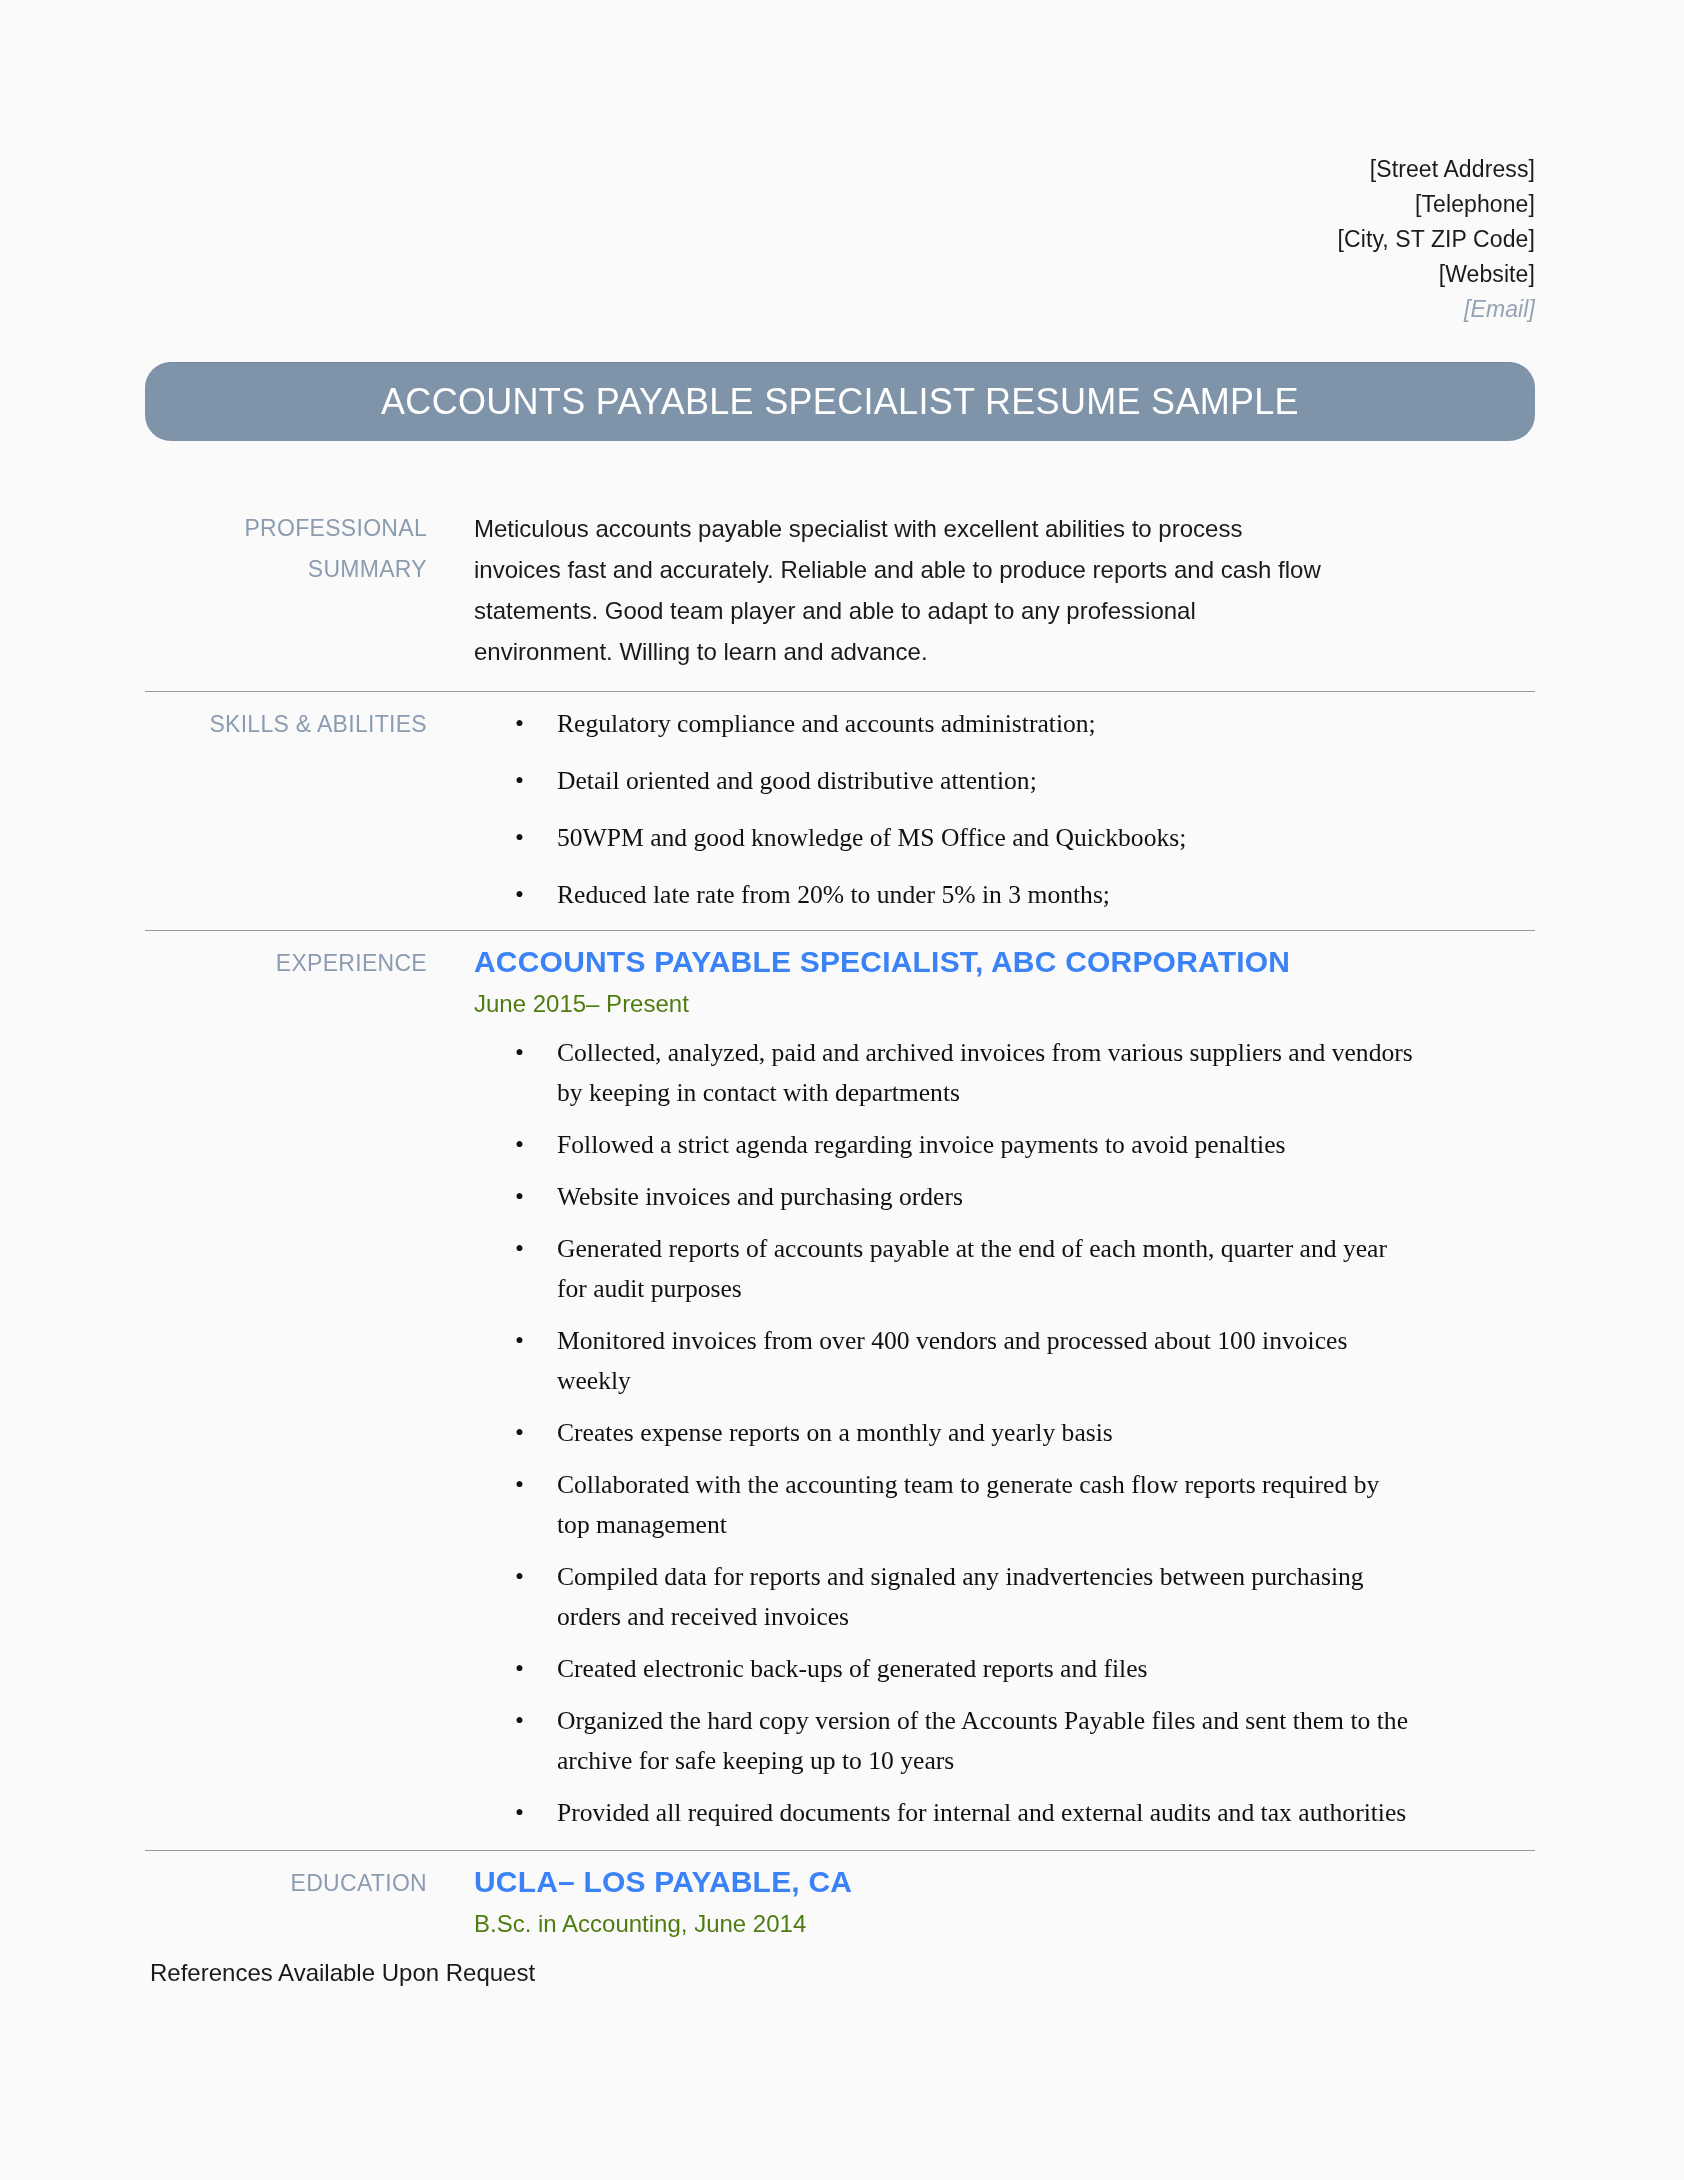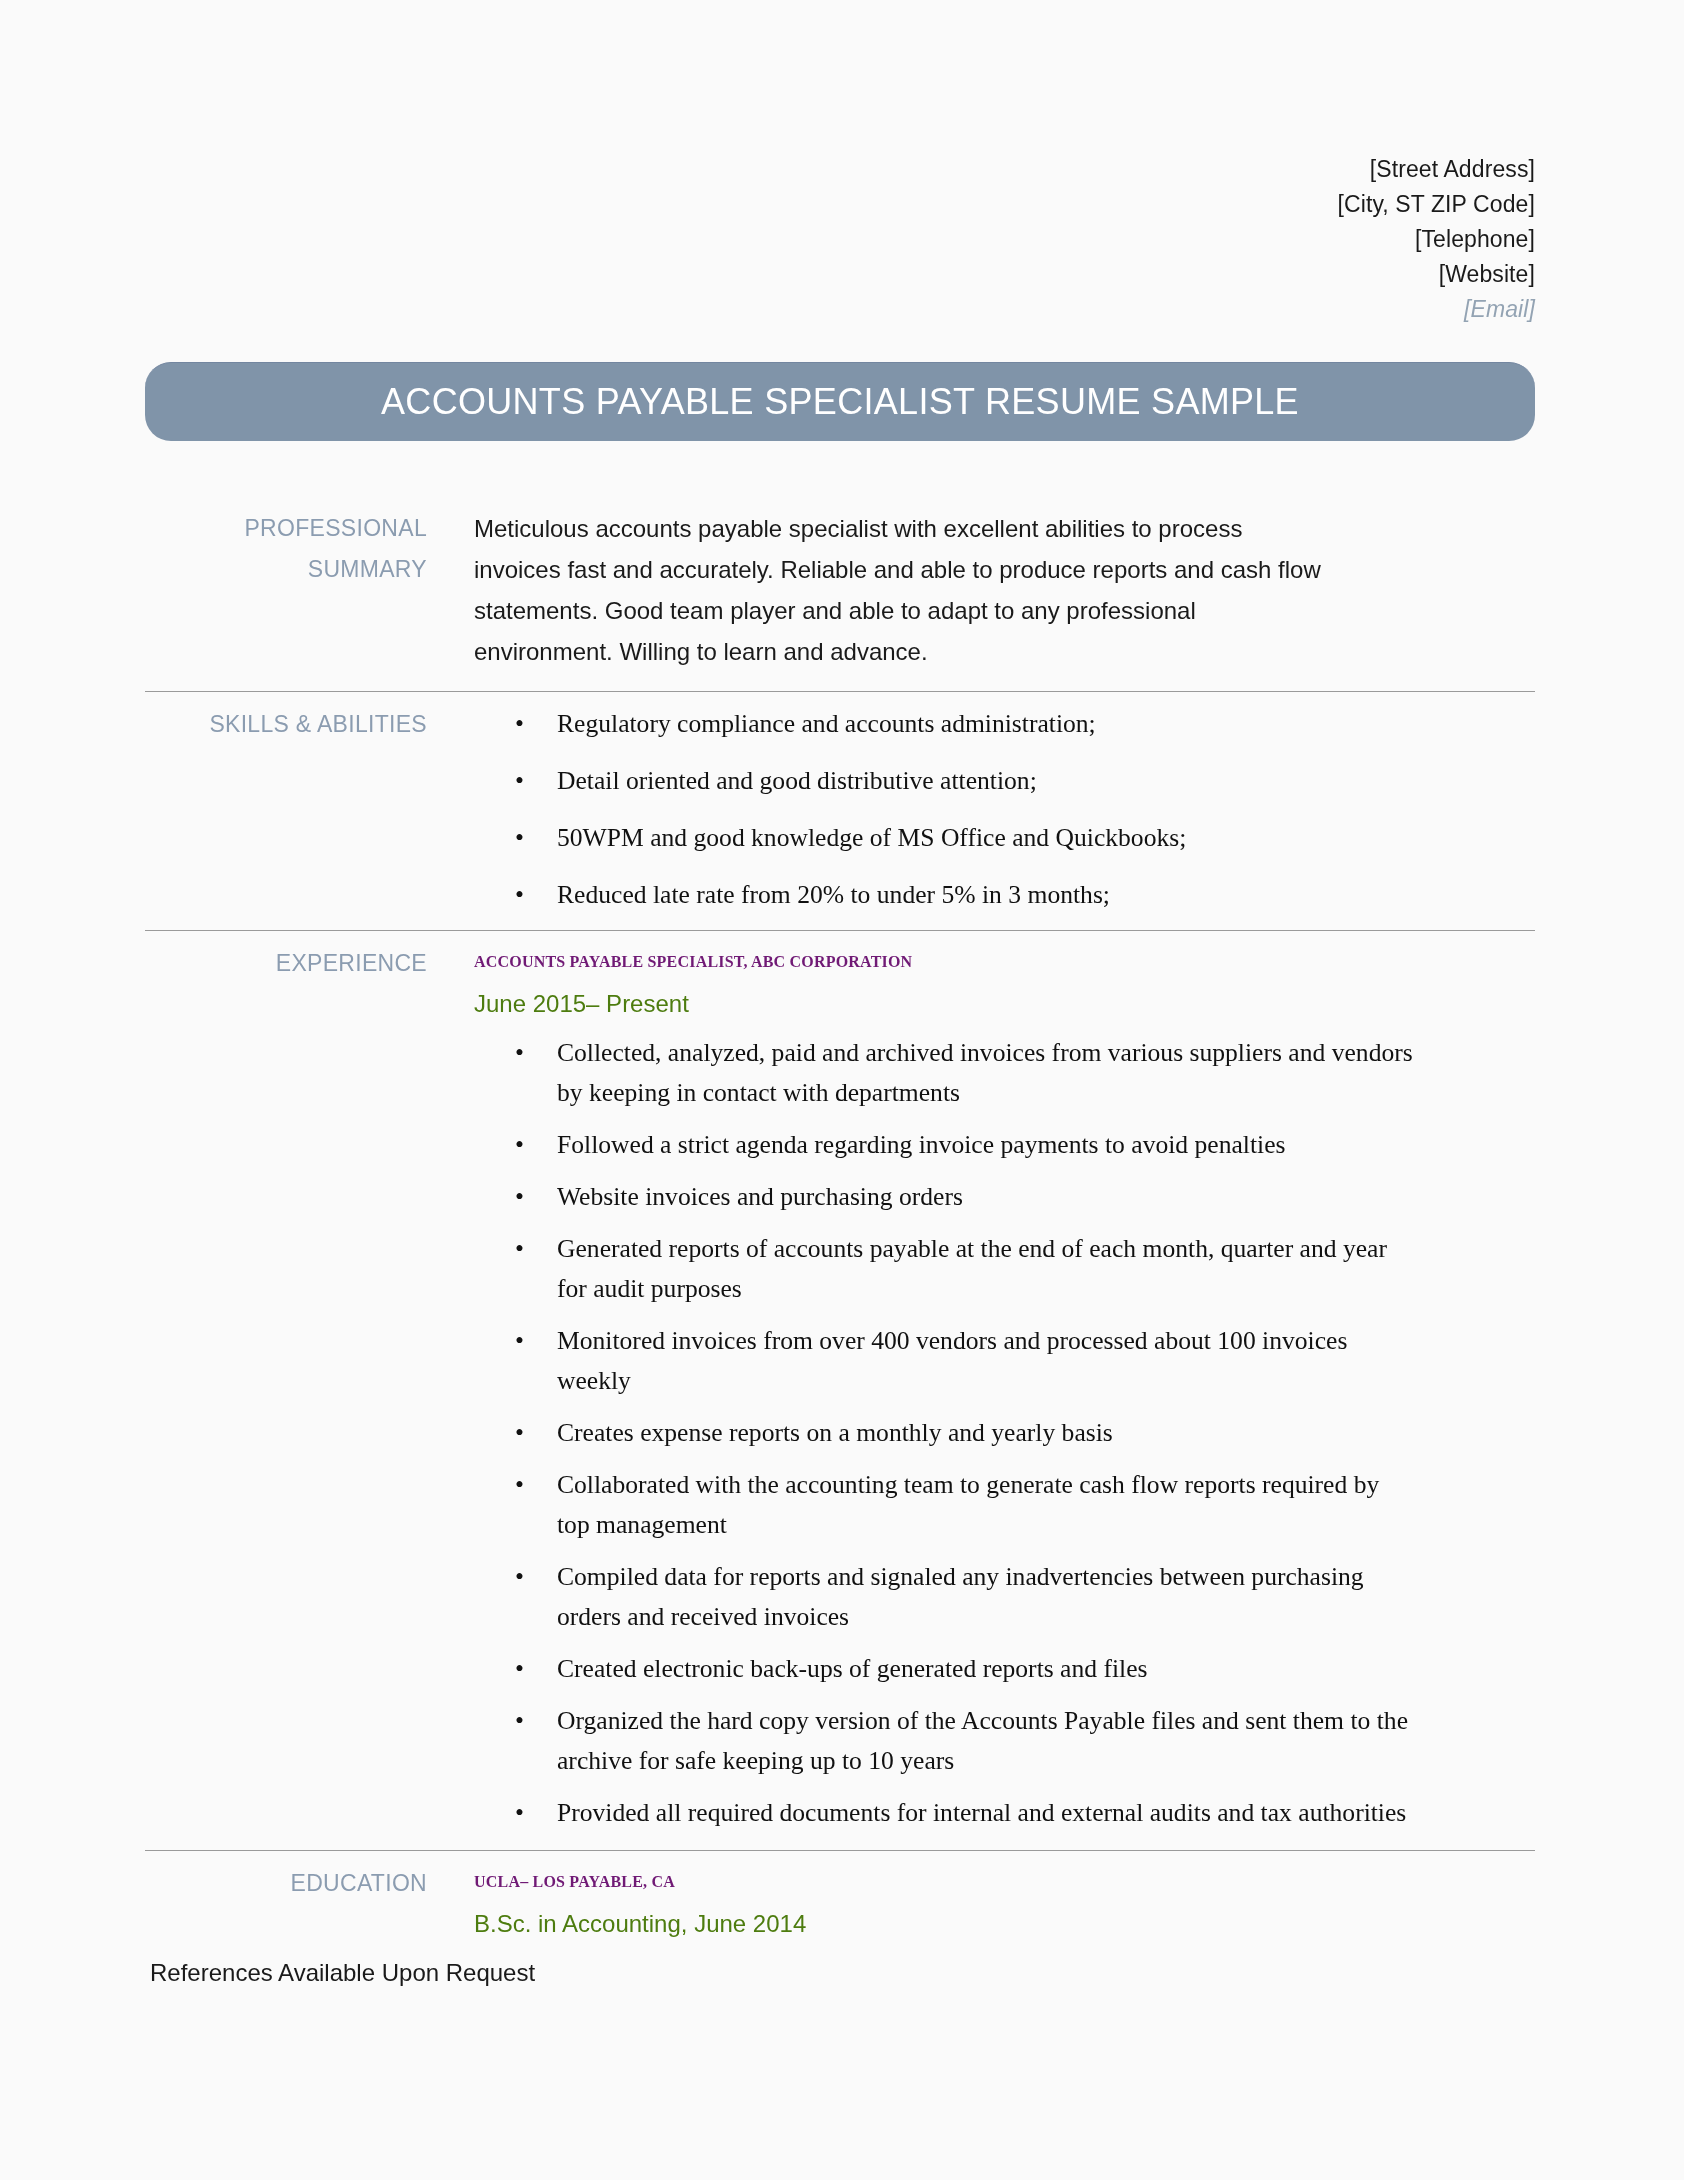--- a/index.html
+++ b/index.html
@@ -141,26 +141,25 @@
     position: absolute;
     left: 41px;
     top: 0;
     line-height: 40px;
     font-size: 25.6px;
     color: #111111;
   }
 
   
   .job-title, .school-name {
-    font-size: 16px;
+    font-size: 30px;
     line-height: 37px;
     font-weight: bold;
-    color: #701a75;
+    color: #3b82f6;
     letter-spacing: 0.2px;
-    font-family: Liberation Serif, serif;
   }
   .job-dates, .degree-line {
     font-size: 24px;
     line-height: 48px;
     color: #4d7c0f;
   }
   .job-dates { margin-bottom: 5.1px; }
 
   
   .footer-note {
@@ -172,22 +171,22 @@
     color: #1a1a1a;
   }
 </style>
 </head>
 <body>
 
 <div class="page">
 
   <div class="contact-header">
     <div class="contact-line">[Street Address]</div>
+    <div class="contact-line">[Telephone]</div>
     <div class="contact-line">[City, ST ZIP Code]</div>
-    <div class="contact-line">[Telephone]</div>
     <div class="contact-line">[Website]</div>
     <div class="contact-line email">[Email]</div>
   </div>
 
   <div class="title-banner">
     <div class="title-banner-text">ACCOUNTS PAYABLE SPECIALIST RESUME SAMPLE</div>
   </div>
 
   <div class="sections">
 

